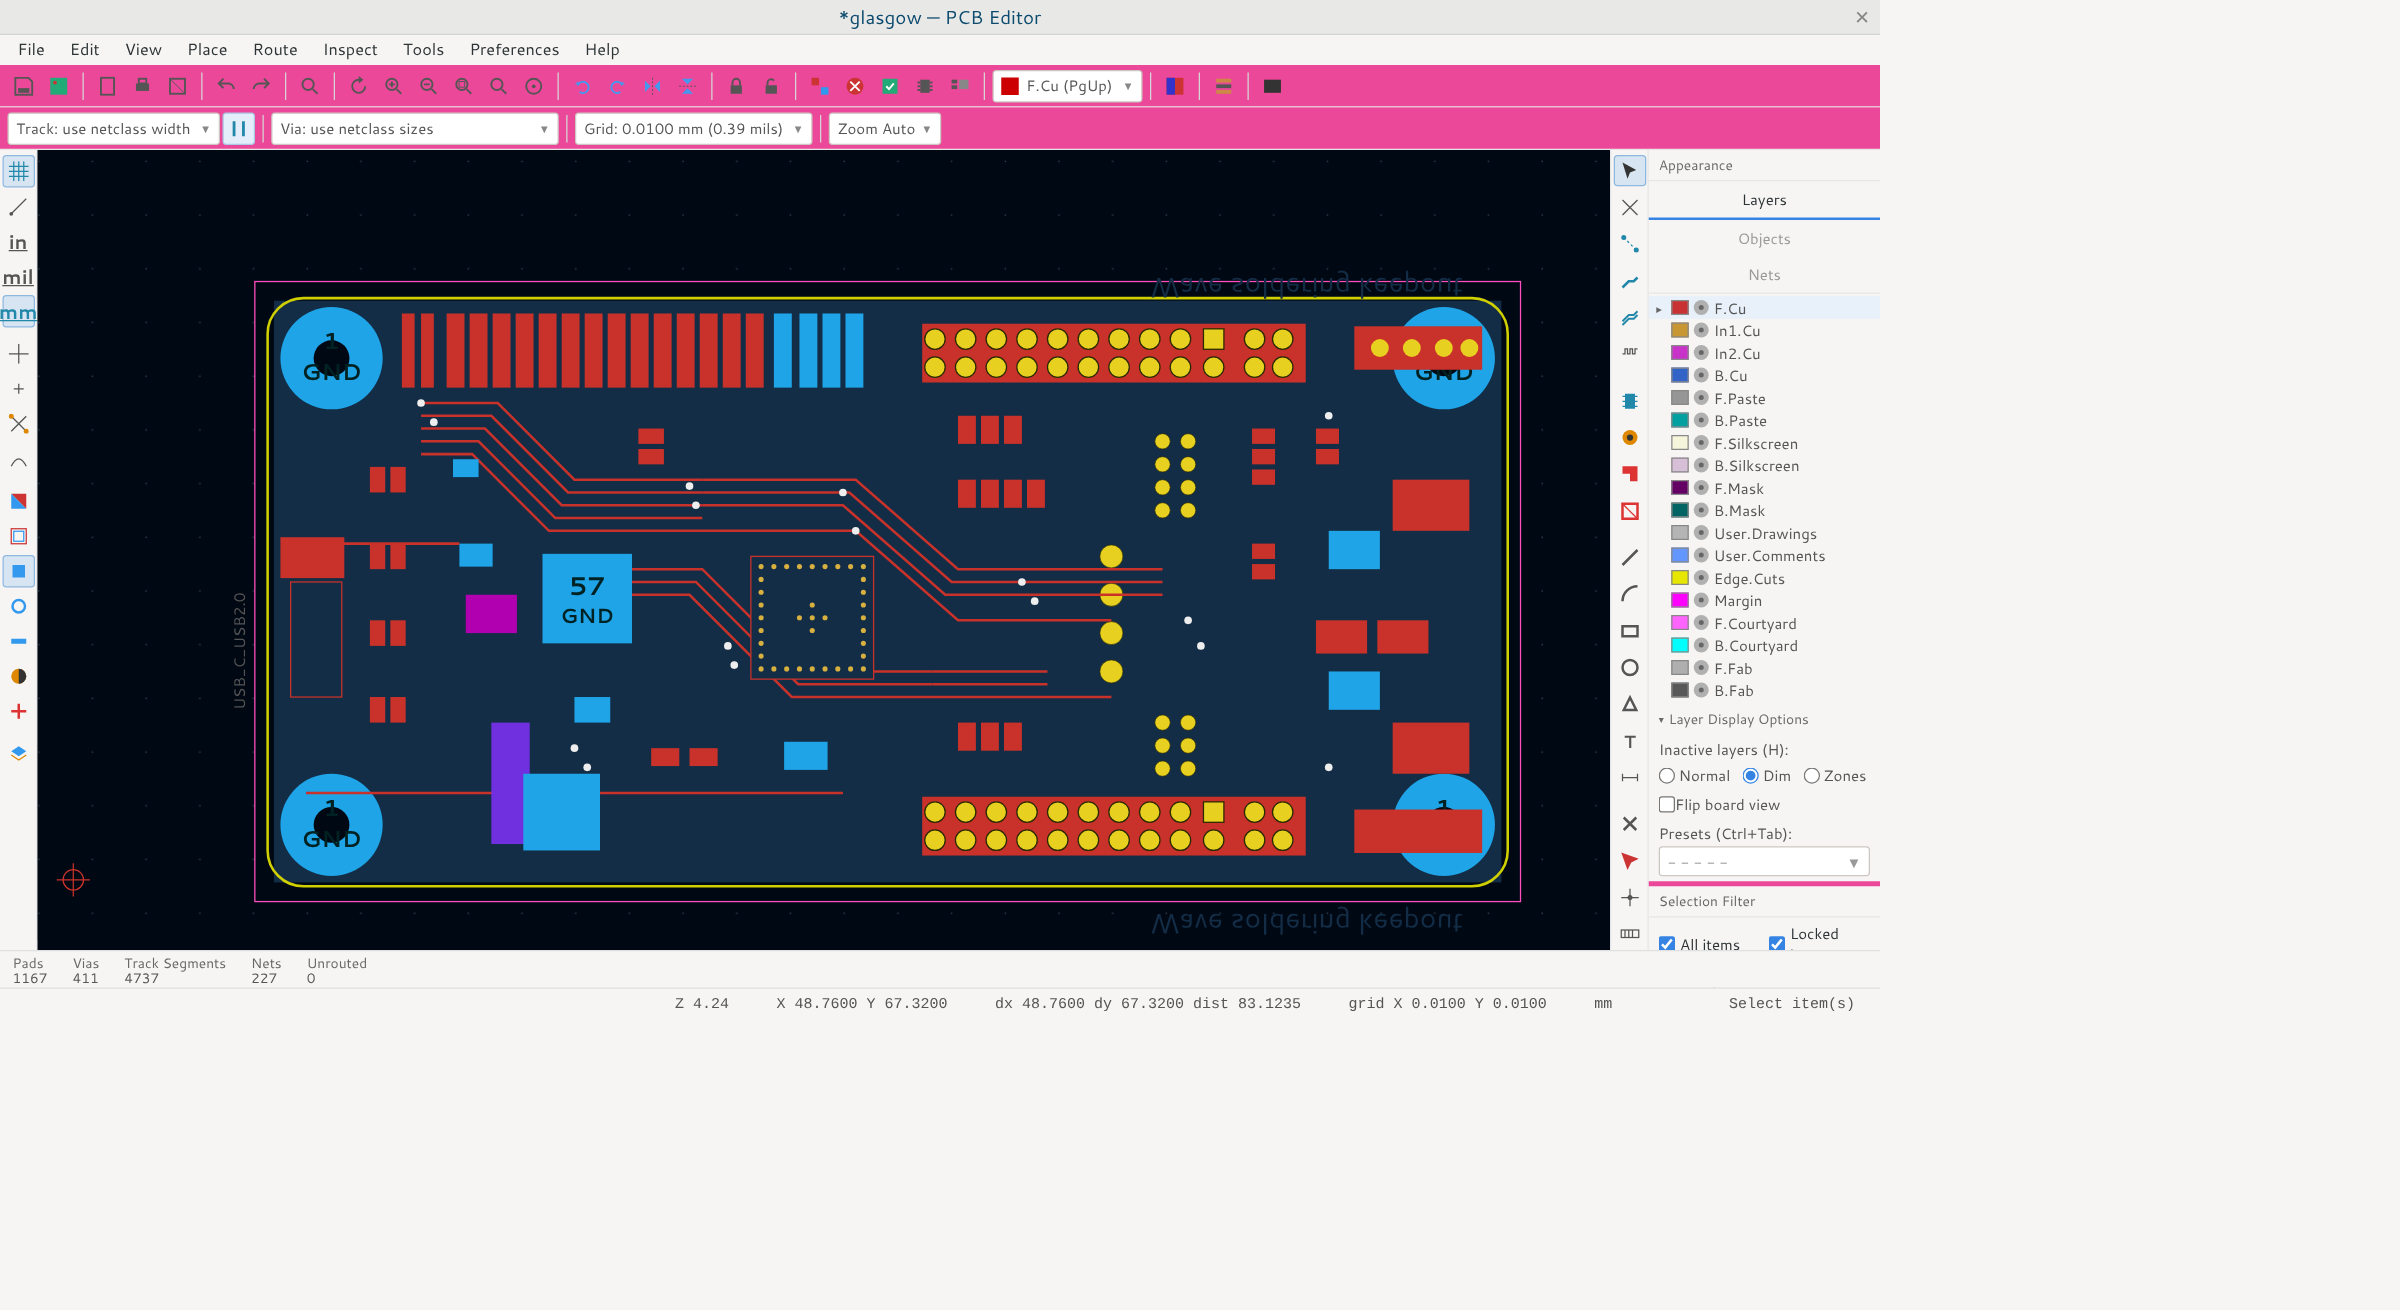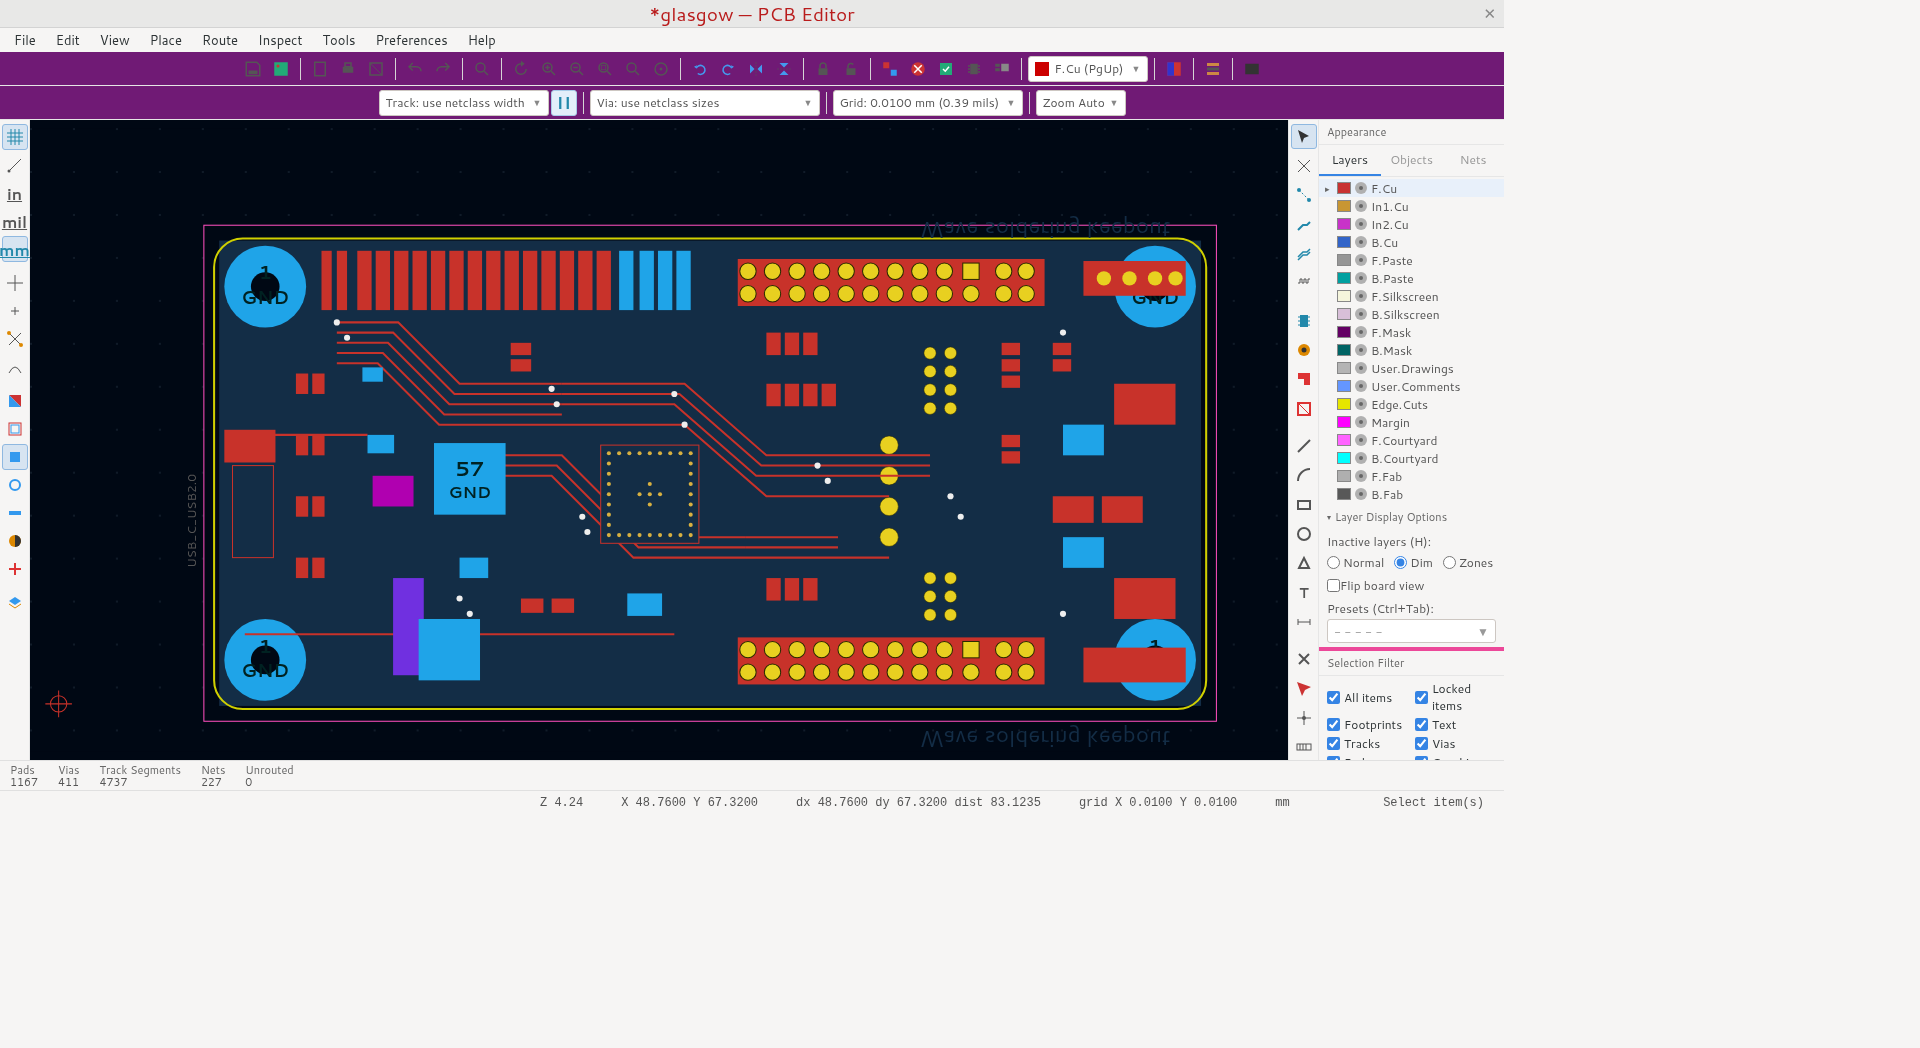--- a/index.html
+++ b/index.html
@@ -1,28 +1,28 @@
 <!DOCTYPE html>
 <html><head>
 <meta charset="utf-8">
 <style>
 * { box-sizing: border-box; margin: 0; padding: 0; font-family: "Cantarell", "Segoe UI", Arial, sans-serif; }
 body { width: 1504px; height: 814px; background: #f6f5f4; display: flex; flex-direction: column; font-size: 13px; color: #2e3436; overflow: hidden; }
 
 
 .titlebar { height: 28px; background: #e8e8e7; display: flex; align-items: center; position: relative; border-bottom: 1px solid #d3d3d3; }
-.titlebar .title { position: absolute; left: 50%; transform: translateX(-50%); color: #b91c1c; font-size: 19px; }
+.titlebar .title { position: absolute; left: 50%; transform: translateX(-50%); color: #0c4a6e; font-size: 15px; }
 .titlebar .close { position: absolute; right: 8px; color: #888; font-size: 15px; cursor: pointer; }
 
 
 .menubar { height: 24px; display: flex; align-items: center; padding: 0 4px; background: #f6f5f4; }
 .menubar .item { padding: 2px 10px; color: #2e3436; cursor: pointer; }
 
 
-.toolbar { height: 34px; background: #701a75; border-bottom: 1px solid #e6e6e6; display: flex; align-items: center; padding: 0 6px; gap: 2px; justify-content: center; }
+.toolbar { height: 34px; background: #ec4899; border-bottom: 1px solid #e6e6e6; display: flex; align-items: center; padding: 0 6px; gap: 2px; }
 .toolbar .btn { width: 26px; height: 26px; display: inline-flex; align-items: center; justify-content: center; border-radius: 3px; cursor: pointer; }
 .toolbar .sep { width: 1px; height: 22px; background: #d5d5d5; margin: 0 4px; }
 .toolbar .dropdown-wide { height: 26px; border: 1px solid #cdc7c2; border-radius: 3px; background: #fff; display: flex; align-items: center; padding: 0 6px; font-size: 12px; color: #555; min-width: 100px; position: relative; }
 .toolbar .dropdown-wide .caret { margin-left: auto; font-size: 9px; color: #888; }
 .toolbar .layer-swatch { width: 14px; height: 14px; background: #c00; margin-right: 6px; }
 .secondary-toolbar .dropdown-wide { min-width: 160px; }
 
 
 .main { flex: 1; display: flex; min-height: 0; }
 .left-palette { width: 30px; background: #f6f5f4; border-right: 1px solid #e6e6e6; display: flex; flex-direction: column; align-items: center; padding-top: 4px; gap: 2px; }
@@ -32,21 +32,21 @@
 .canvas { flex: 1; background: #000814; position: relative; overflow: hidden; }
 .canvas svg { position: absolute; inset: 0; }
 
 .right-palette { width: 30px; background: #f6f5f4; border-left: 1px solid #e6e6e6; display: flex; flex-direction: column; align-items: center; padding-top: 4px; gap: 4px; }
 .right-palette .tool { width: 26px; height: 26px; display: flex; align-items: center; justify-content: center; border-radius: 3px; cursor: pointer; }
 .right-palette .tool.active { background: #d7e4f1; border: 1px solid #8fb8e0; }
 
 
 .right-panel { width: 186px; background: #f6f5f4; border-left: 1px solid #e6e6e6; display: flex; flex-direction: column; font-size: 12px; }
 .rp-title { padding: 4px 8px; font-size: 11px; color: #686868; border-bottom: 1px solid #e6e6e6; }
-.rp-tabs { display: flex; border-bottom: 1px solid #e6e6e6; }
+.rp-tabs { display: flex; border-bottom: 1px solid #e6e6e6; flex-direction: column; }
 .rp-tabs .tab { flex: 1; text-align: center; padding: 6px 0; font-size: 12px; color: #999; cursor: pointer; }
 .rp-tabs .tab.active { color: #2e3436; border-bottom: 2px solid #3584e4; }
 .layer-list { flex: 0 0 auto; overflow: auto; padding: 2px 0; }
 .layer-row { display: flex; align-items: center; padding: 0 6px; height: 18px; gap: 4px; cursor: pointer; }
 .layer-row.sel { background: #e8f0fa; }
 .layer-row .arrow { width: 8px; font-size: 9px; color: #666; display:inline-block; }
 .layer-row .sw { width: 14px; height: 12px; border: 1px solid #888; }
 .layer-row .eye { width: 12px; height: 12px; border-radius: 50%; background: #b0b0b0; position: relative; }
 .layer-row .eye::after { content:""; position:absolute; width:4px;height:4px;background:#666;border-radius:50%;top:4px;left:4px;}
 .layer-row .name { font-size: 12px; color: #555; }

